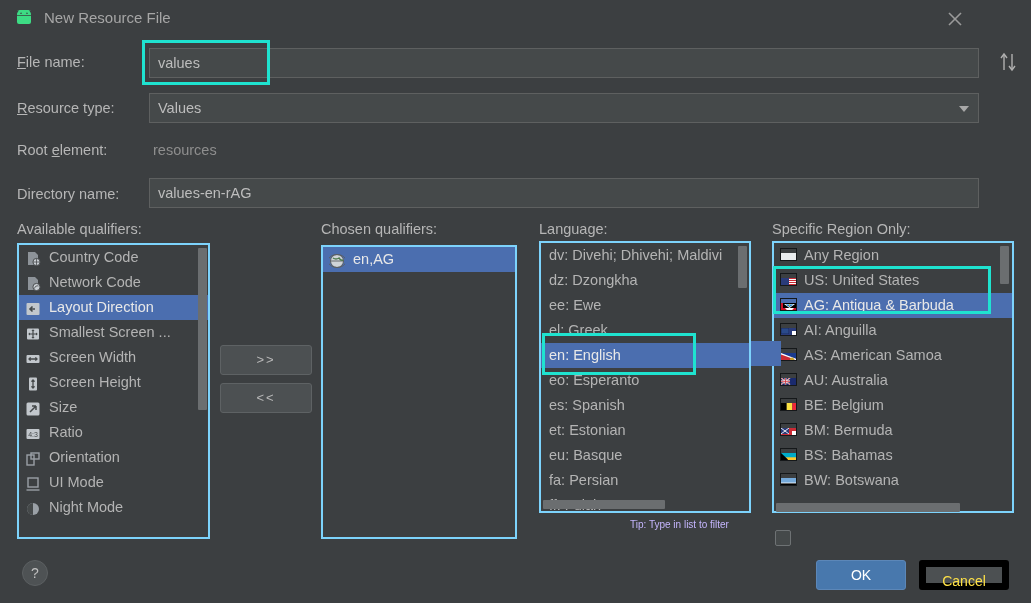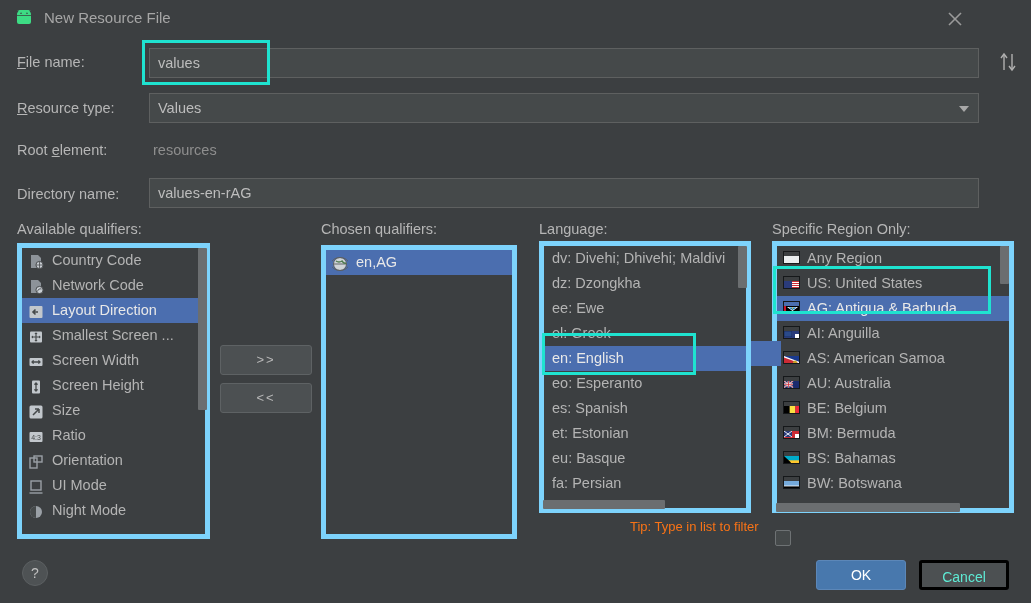--- a/index.html
+++ b/index.html
@@ -98,21 +98,21 @@
     position: absolute;
     font-size: 14.5px;
     color: #b6b6b6;
     white-space: nowrap;
   }
 
   
   .listbox {
     position: absolute;
     background: #3c3f41;
-    border: 5px solid #7dd3fc;
+    border: 2px solid #7dd3fc;
     overflow: hidden;
   }
   .listrow {
     position: relative;
     height: 25px;
     line-height: 25px;
     font-size: 14.5px;
     color: #b4b4b4;
     padding-left: 6px;
     white-space: nowrap;
@@ -157,22 +157,22 @@
     color: #b8b8b8;
     font-size: 13px;
     letter-spacing: 2px;
     text-align: center;
     line-height: 28px;
     cursor: pointer;
   }
 
   .tiptext {
     position: absolute;
-    font-size: 13px;
-    color: #f97316;
+    font-size: 10px;
+    color: #c4b5fd;
     white-space: nowrap;
   }
 
   
   #showall-wrap {
     position: absolute;
     left: 775px; top: 512px;
     display: flex; align-items: center;
     cursor: pointer;
   }
@@ -213,22 +213,22 @@
   }
   #ok-btn {
     right: 125px; top: 13px;
     background: #4878ad;
     border: 1px solid #5c87b8;
     color: #ffffff;
   }
   #cancel-btn {
     right: 22px; top: 13px;
     background: #4c5052;
-    border: 3px solid #000000;
-    color: #5eead4;
+    border: 7px solid #000000;
+    color: #fde047;
   }
 
   
   .flag {
     width: 17px; height: 13px;
     border: 1px solid #15181a;
     overflow: hidden;
     position: relative;
     display: block;
   }

